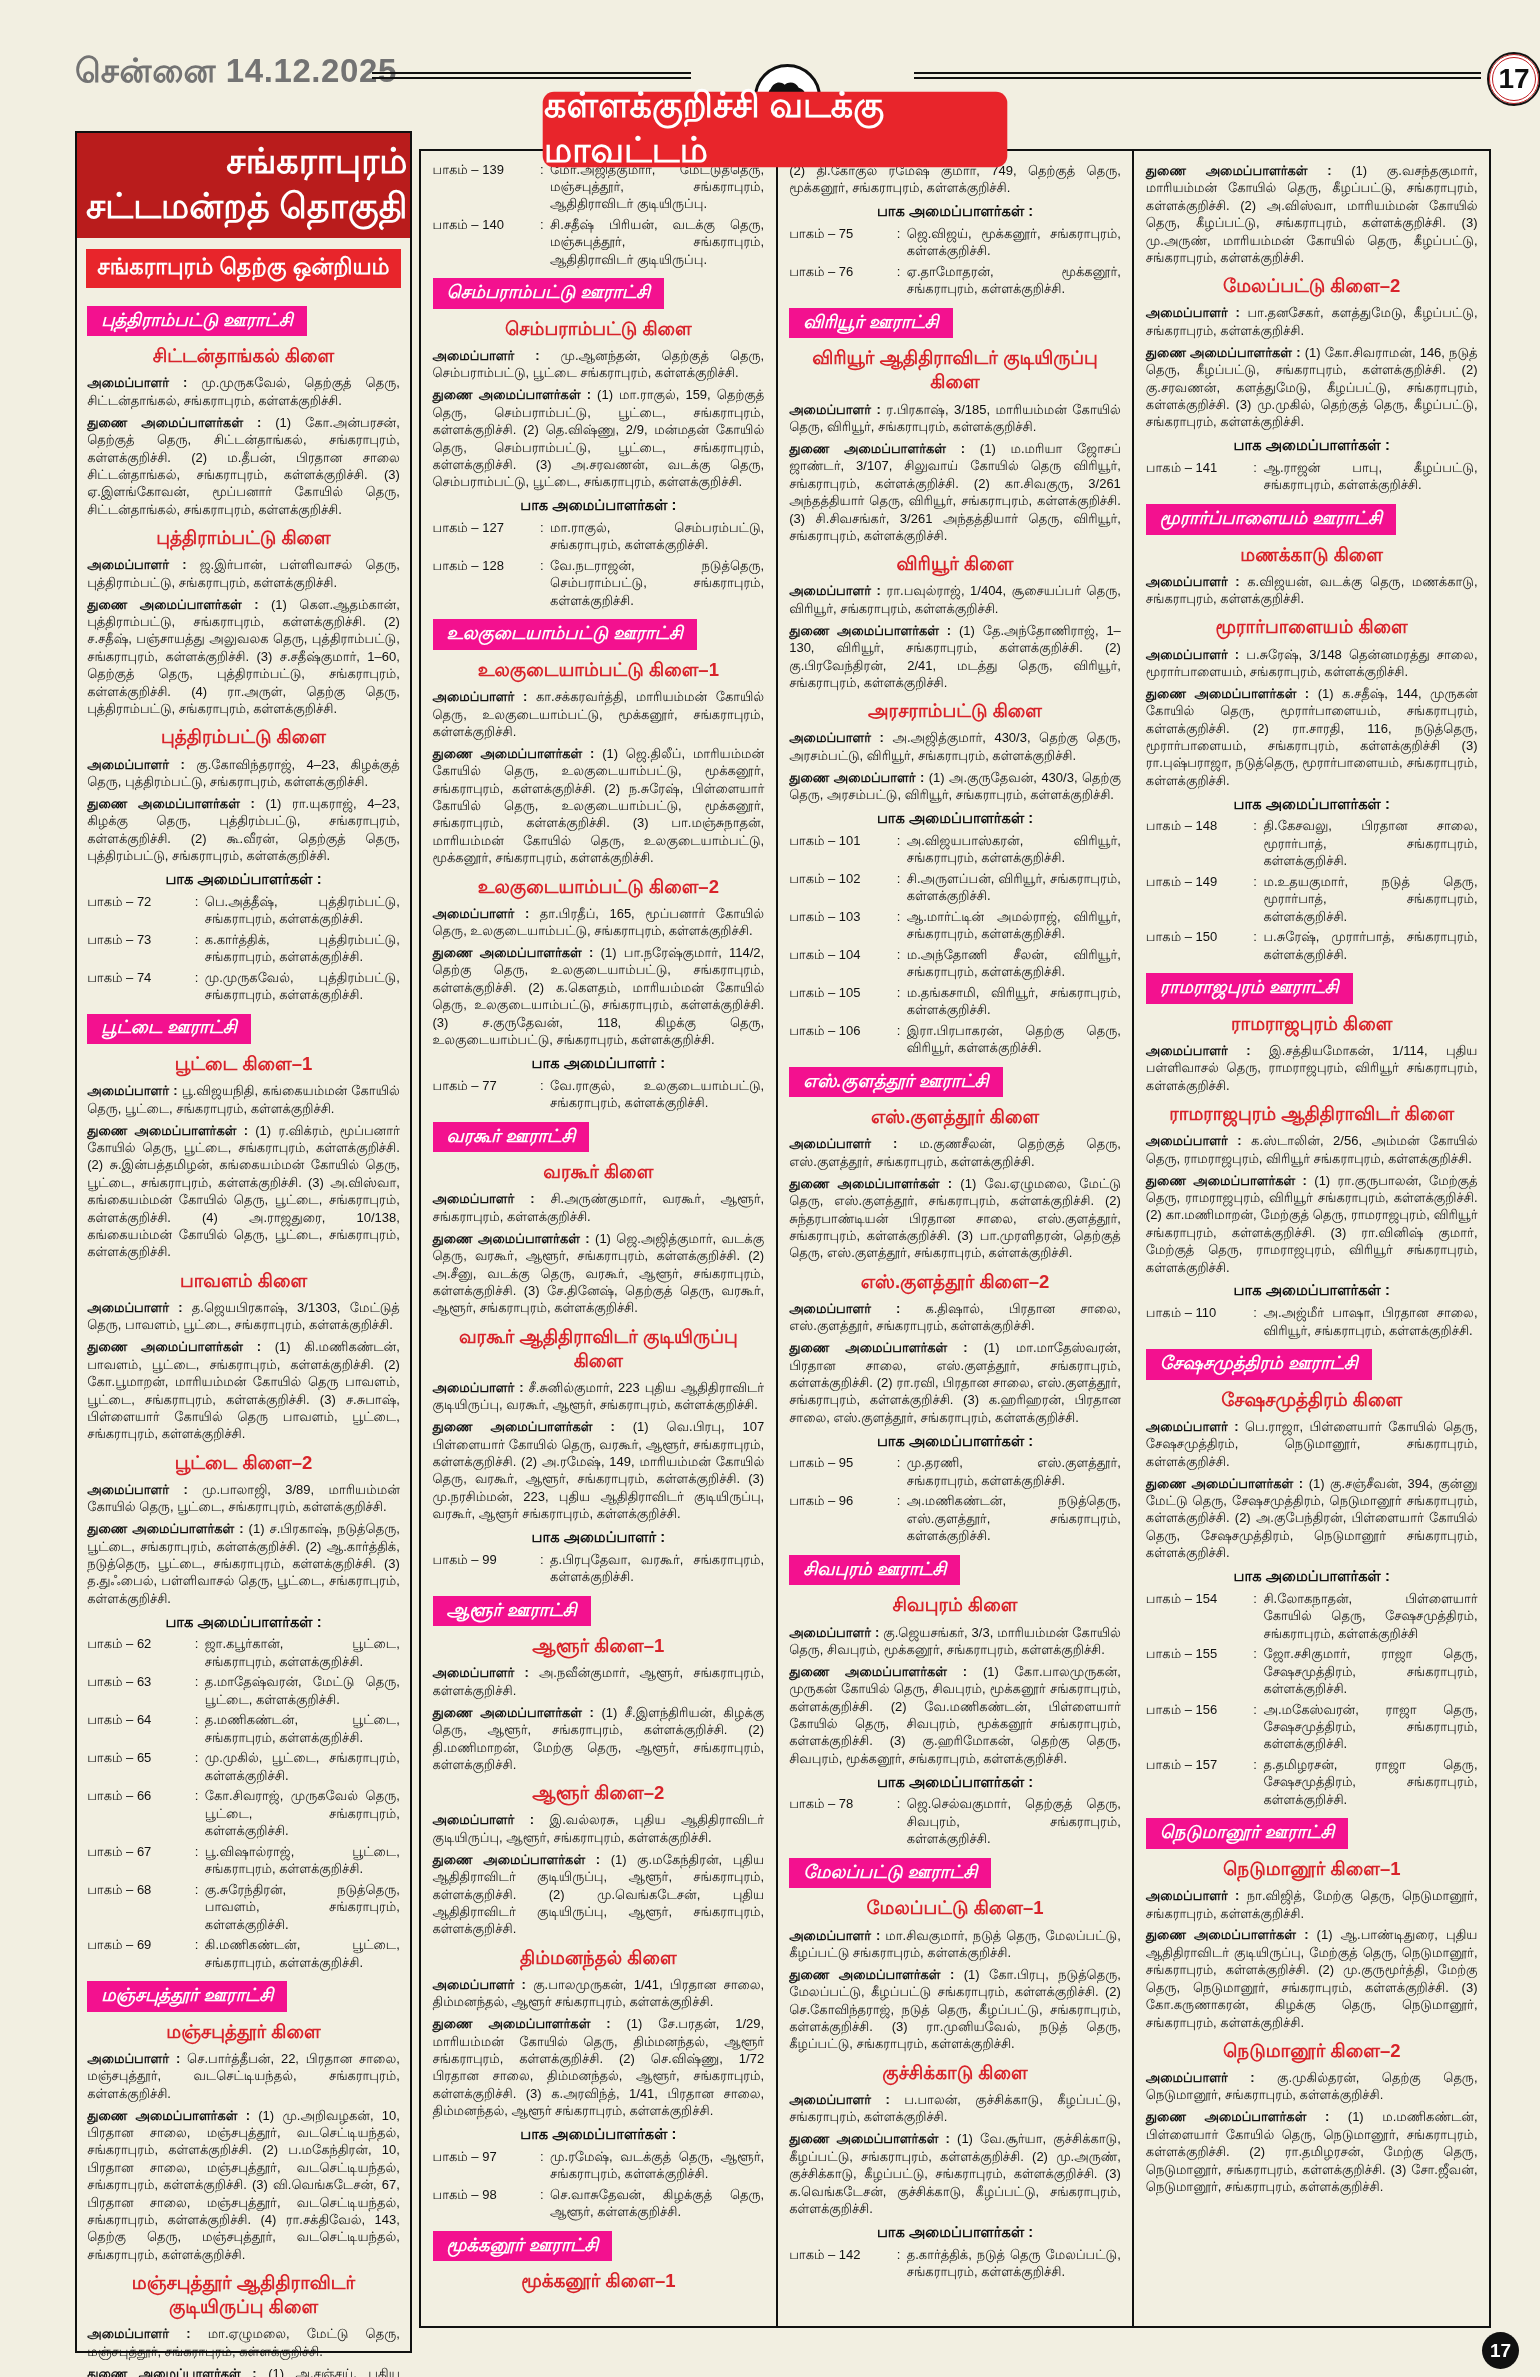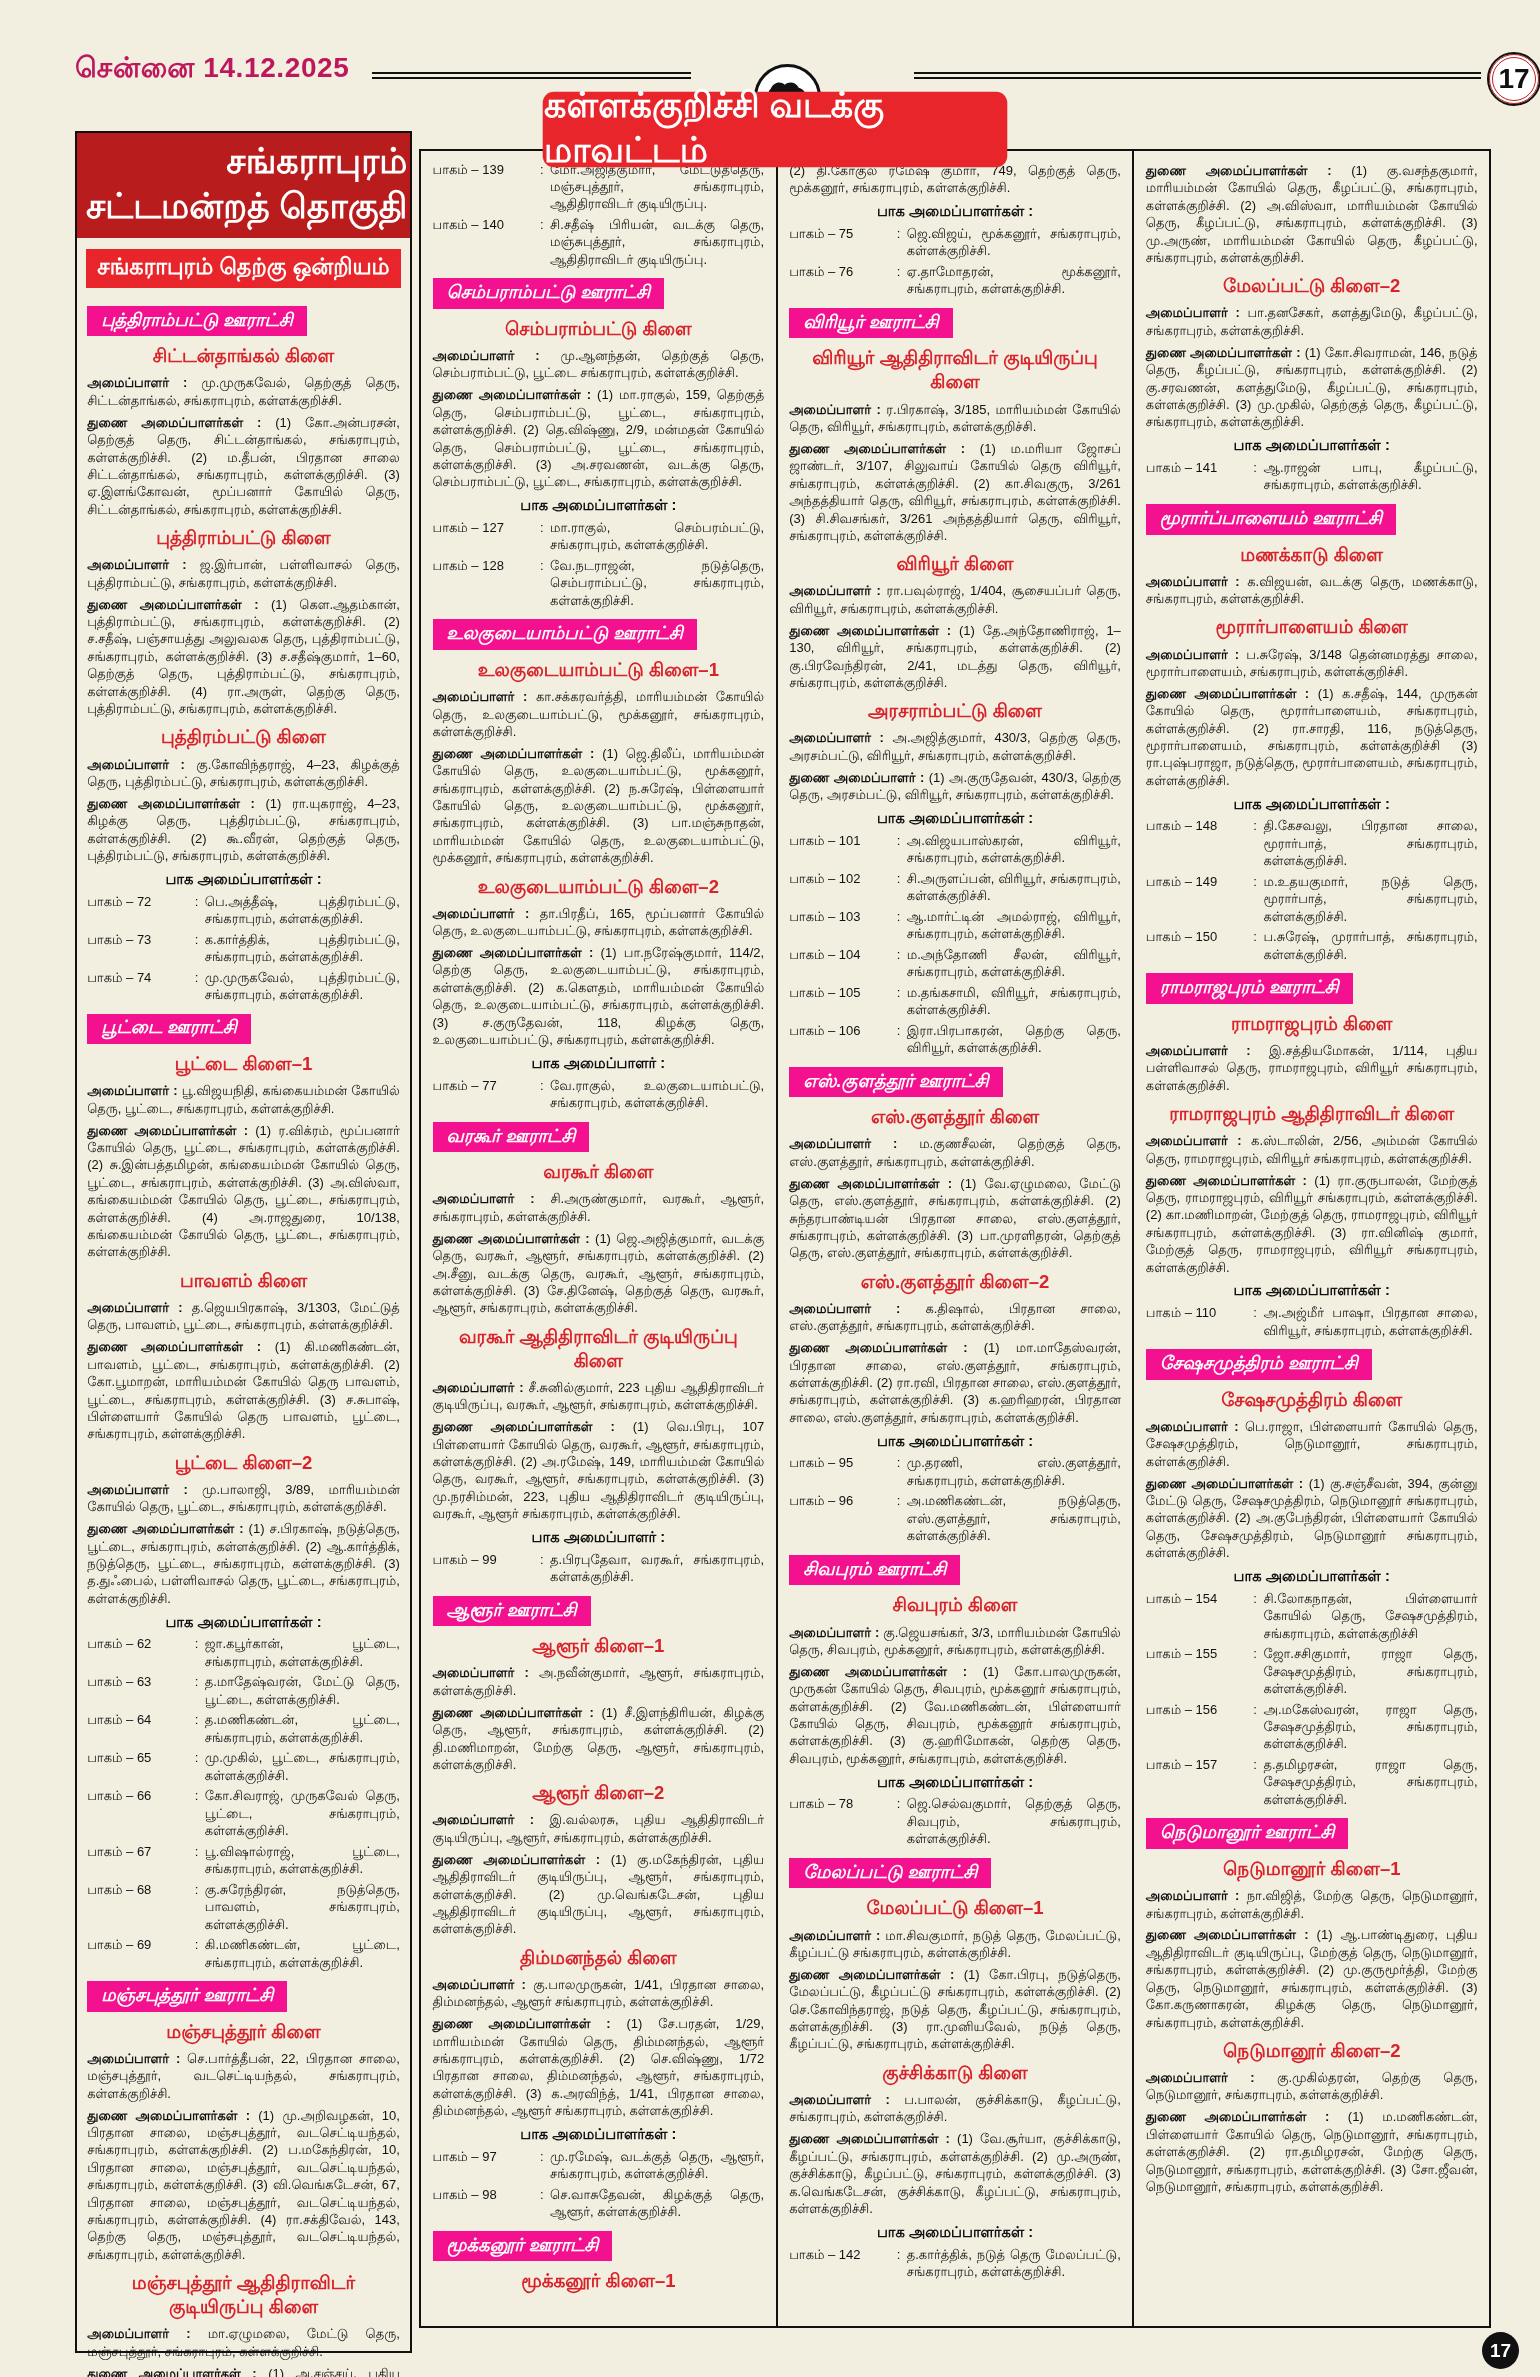--- a/index.html
+++ b/index.html
@@ -1,20 +1,20 @@
 <!DOCTYPE html>
 <html style="font-size:10.2px"><head>
 <meta charset="utf-8">
 <style>
   html,body{margin:0;padding:0;}
   body{background:#e9e6d8;font-family:"Liberation Sans","DejaVu Sans",sans-serif;}
   .page{position:relative;width:1541px;height:2377px;background:#f2efe1;overflow:hidden;color:#111;}
 
   
-  .date{position:absolute;left:75px;top:52px;font-size:28px;font-weight:bold;color:#be185d;letter-spacing:0.6px;}
+  .date{position:absolute;left:75px;top:52px;font-size:33px;font-weight:bold;color:#737373;letter-spacing:0.6px;}
   .rule{position:absolute;height:2.6px;border-top:2.6px solid #111;border-bottom:2.6px solid #111;}
   .rule-left{left:372px;top:72px;width:319px;}
   .rule-right{left:914px;top:72px;width:567px;}
   .masthead{position:absolute;left:697px;top:64px;display:flex;align-items:center;gap:9px;flex-direction:column;}
   .bull{width:61px;height:61px;border-radius:50%;border:3.8px solid #111;background:#fff;display:flex;align-items:center;justify-content:center;flex:none;}
   .bull svg{width:45px;height:45px;}
   .mast-text{font-size:40px;font-weight:bold;color:#111;}
   .pagenum-badge{position:absolute;left:1489px;top:54px;width:42px;height:42px;border-radius:50%;background:#fff;border:4.5px double #c41e23;outline:2.6px solid #111;display:flex;align-items:center;justify-content:center;font-size:28px;font-weight:bold;color:#111;}
 
   

